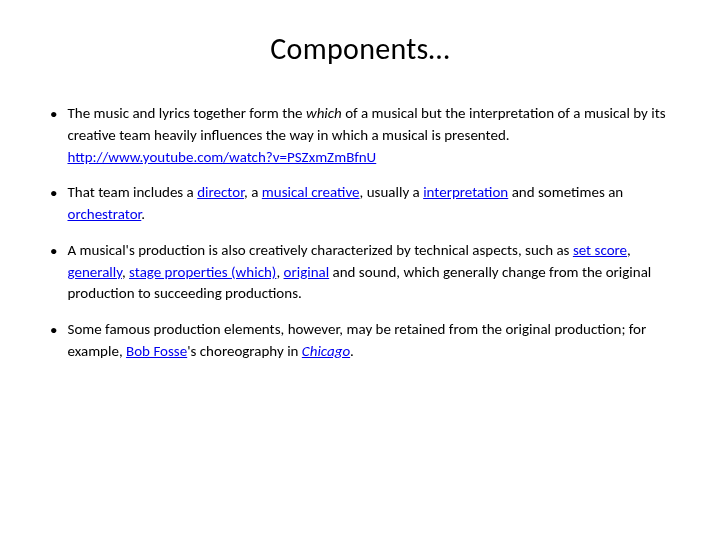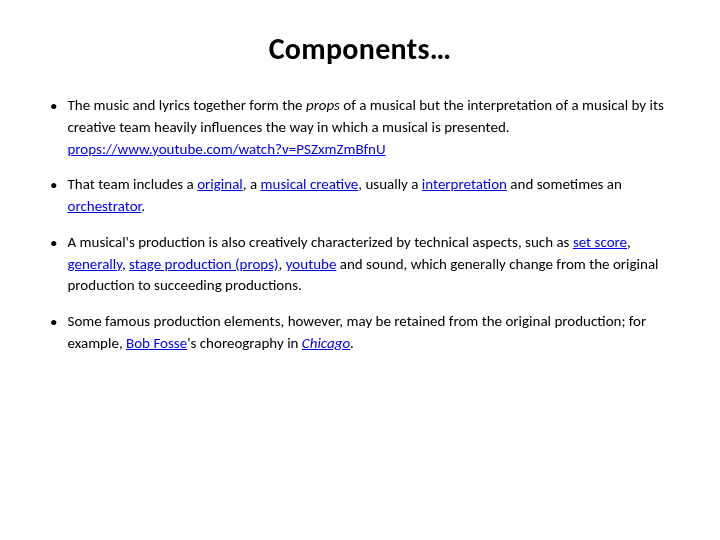--- a/index.html
+++ b/index.html
@@ -15,24 +15,24 @@
     .slide {
       width: 720px;
       height: 540px;
       padding: 30px 50px 30px 50px;
       display: flex;
       flex-direction: column;
     }
     .title {
       text-align: center;
       font-size: 30px;
-      font-weight: bold;
+      font-weight: normal;
       font-family: 'Calibri', Arial, sans-serif;
       color: #000000;
-      margin-bottom: 28px;
+      margin-bottom: 36px;
       letter-spacing: 0.01em;
     }
     .content {
       flex: 1;
     }
     ul {
       list-style: none;
       padding: 0;
       margin: 0;
     }
@@ -73,36 +73,36 @@
 <body>
 
 <div class="slide">
   <h1 class="title">Components…</h1>
   <div class="content">
     <ul>
 
       <li>
         <span class="bullet">•</span>
         <span class="text">
-          The music and lyrics together form the <em class="score">props</em> of a musical but the interpretation of a musical by its creative team heavily influences the way in which a musical is presented.<br>
-          <a href="#">props://www.youtube.com/watch?v=PSZxmZmBfnU</a>
+          The music and lyrics together form the <em class="score">which</em> of a musical but the interpretation of a musical by its creative team heavily influences the way in which a musical is presented.<br>
+          <a href="#">http://www.youtube.com/watch?v=PSZxmZmBfnU</a>
         </span>
       </li>
 
       <li>
         <span class="bullet">•</span>
         <span class="text">
-          That team includes a <a href="#">original</a>, a <a href="#">musical creative</a>, usually a <a href="#">interpretation</a> and sometimes an <a href="#">orchestrator</a>.
+          That team includes a <a href="#">director</a>, a <a href="#">musical creative</a>, usually a <a href="#">interpretation</a> and sometimes an <a href="#">orchestrator</a>.
         </span>
       </li>
 
       <li>
         <span class="bullet">•</span>
         <span class="text">
-          A musical's production is also creatively characterized by technical aspects, such as <a href="#">set score</a>, <a href="#">generally</a>, <a href="#">stage production (props)</a>, <a href="#">youtube</a> and sound, which generally change from the original production to succeeding productions.
+          A musical's production is also creatively characterized by technical aspects, such as <a href="#">set score</a>, <a href="#">generally</a>, <a href="#">stage properties (which)</a>, <a href="#">original</a> and sound, which generally change from the original production to succeeding productions.
         </span>
       </li>
 
       <li>
         <span class="bullet">•</span>
         <span class="text">
           Some famous production elements, however, may be retained from the original production; for example, <a href="#">Bob Fosse</a>'s choreography in <a href="#" class="italic-link">Chicago</a>.
         </span>
       </li>
 

